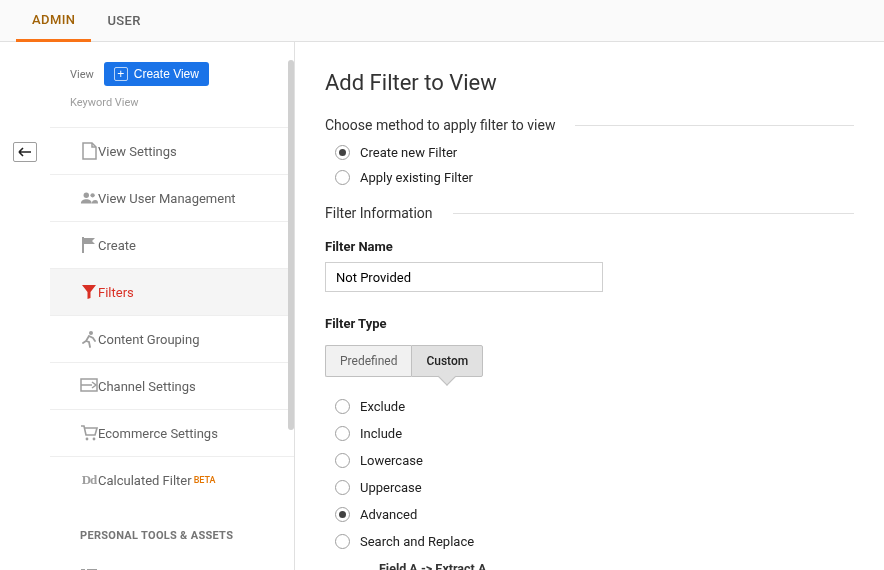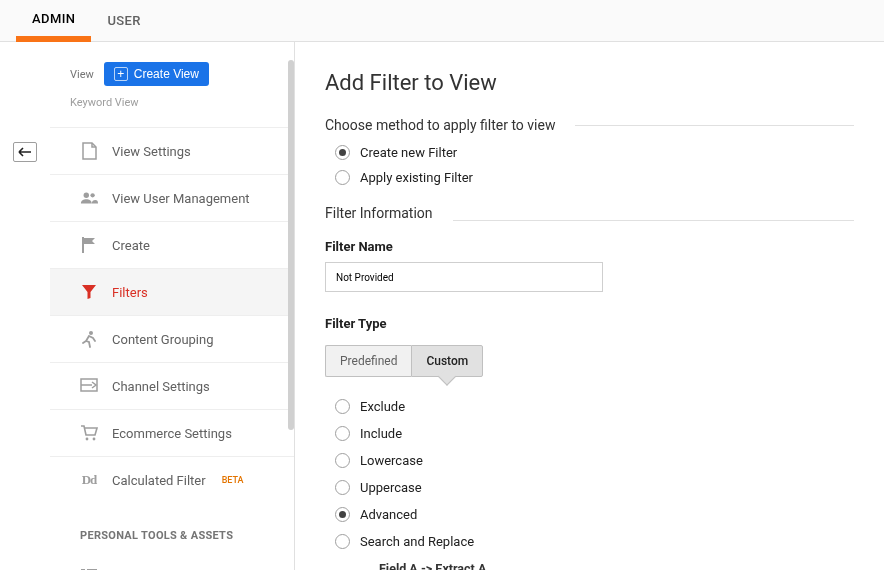--- a/index.html
+++ b/index.html
@@ -29,22 +29,22 @@
     height: 42px;
     display: flex;
     align-items: center;
     font-weight: 500;
     font-size: 13px;
     letter-spacing: 0.4px;
     color: #616161;
     cursor: pointer;
   }
   .tab.active {
-    color: #000000;
-    border-bottom: 6px solid #f97316;
+    color: #a16207;
+    border-bottom: 3px solid #f97316;
     margin-bottom: -1px;
   }
   .content {
     display: flex;
     height: calc(570px - 42px);
   }
   .left-rail {
     width: 50px;
     display: flex;
     flex-direction: column;
@@ -116,21 +116,20 @@
     font-size: 11px;
     color: #9e9e9e;
     margin-bottom: 18px;
   }
   .nav-list {
     list-style: none;
   }
   .nav-item {
     display: flex;
     align-items: center;
-    gap: 14px;
     padding: 14px 4px 14px 30px;
     border-top: 1px solid #eeeeee;
     cursor: pointer;
     font-size: 13px;
     color: #616161;
   }
   .nav-item.active {
     background: #f5f5f5;
     color: #d93025;
   }
@@ -216,21 +215,21 @@
   .field-label {
     font-weight: 700;
     font-size: 13px;
     margin-bottom: 8px;
     color: #212121;
   }
   .text-input {
     width: 278px;
     padding: 4px 10px;
     border: 1px solid #cfcfcf;
-    font-size: 10px;
+    font-size: 13px;
     font-family: inherit;
     height: 30px;
   }
   .filter-type-section {
     margin-top: 24px;
   }
   .segmented {
     display: inline-flex;
     margin-top: 6px;
     position: relative;
@@ -414,21 +413,21 @@
 
     <div class="radio-row">
       <span class="radio selected"></span>
       <span>Create new Filter</span>
     </div>
     <div class="radio-row">
       <span class="radio"></span>
       <span>Apply existing Filter</span>
     </div>
 
-    <div class="section-divider" style="margin-top:20px;align-items:flex-end;">
+    <div class="section-divider" style="margin-top:20px;">
       <span class="label">Filter Information</span>
       <span class="line"></span>
     </div>
 
     <div class="field-group">
       <div class="field-label">Filter Name</div>
       <input type="text" class="text-input" value="Not Provided" style="">
     </div>
 
     <div class="filter-type-section">

